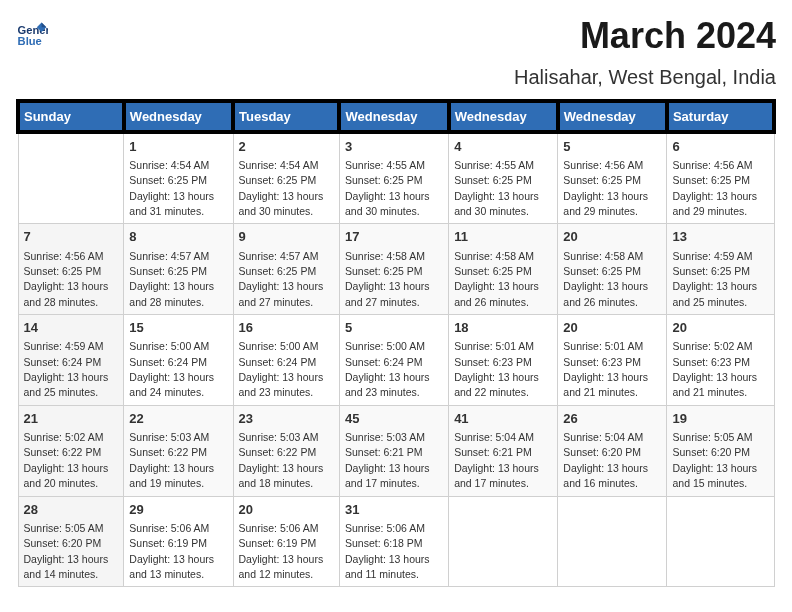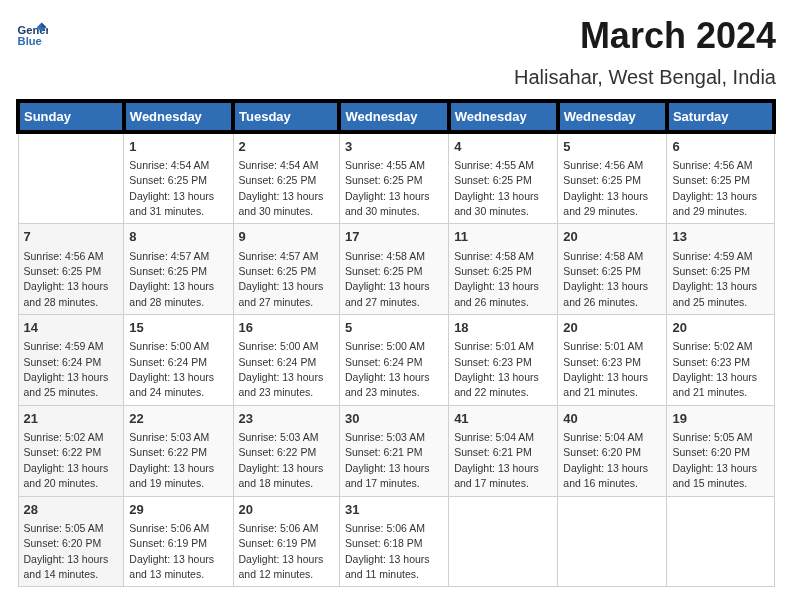--- a/index.html
+++ b/index.html
@@ -208,29 +208,29 @@
         </td>
         <td>
           <span class="day-num">22</span>
           <span class="cell-text">Sunrise: 5:03 AM<br>Sunset: 6:22 PM<br>Daylight: 13 hours and 19 minutes.</span>
         </td>
         <td>
           <span class="day-num">23</span>
           <span class="cell-text">Sunrise: 5:03 AM<br>Sunset: 6:22 PM<br>Daylight: 13 hours and 18 minutes.</span>
         </td>
         <td>
-          <span class="day-num">30</span>
+          <span class="day-num">45</span>
           <span class="cell-text">Sunrise: 5:03 AM<br>Sunset: 6:21 PM<br>Daylight: 13 hours and 17 minutes.</span>
         </td>
         <td>
           <span class="day-num">41</span>
           <span class="cell-text">Sunrise: 5:04 AM<br>Sunset: 6:21 PM<br>Daylight: 13 hours and 17 minutes.</span>
         </td>
         <td>
-          <span class="day-num">40</span>
+          <span class="day-num">26</span>
           <span class="cell-text">Sunrise: 5:04 AM<br>Sunset: 6:20 PM<br>Daylight: 13 hours and 16 minutes.</span>
         </td>
         <td>
           <span class="day-num">19</span>
           <span class="cell-text">Sunrise: 5:05 AM<br>Sunset: 6:20 PM<br>Daylight: 13 hours and 15 minutes.</span>
         </td>
       </tr>
       <tr>
         <td>
           <span class="day-num">28</span>

